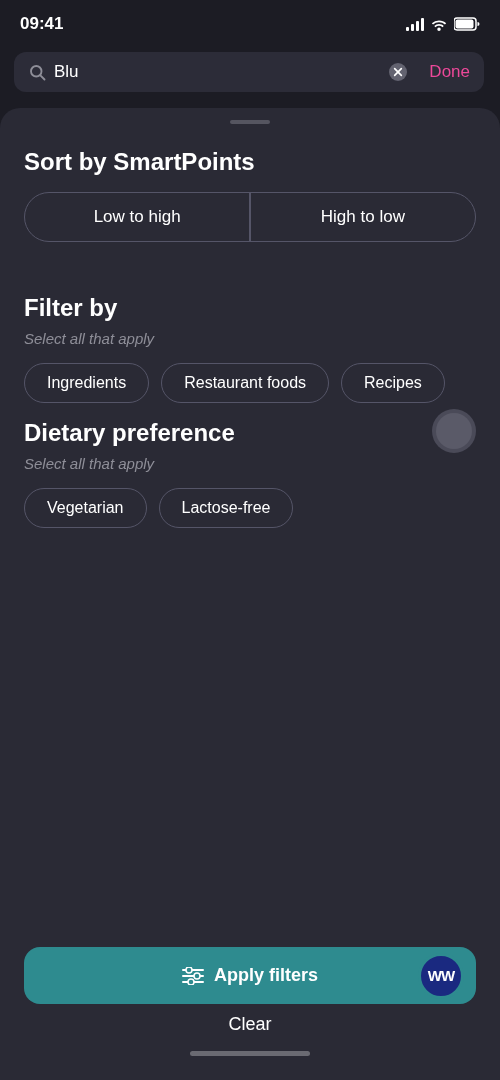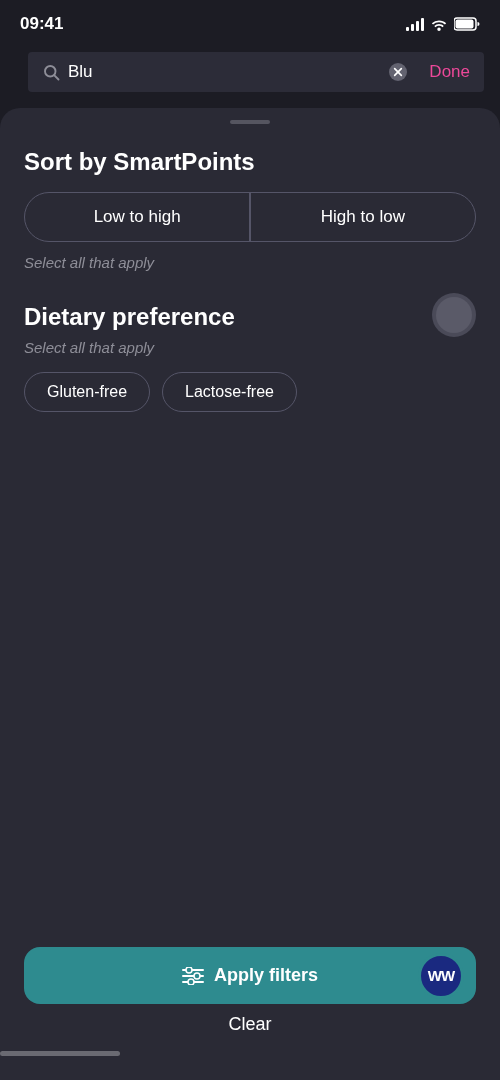--- a/index.html
+++ b/index.html
@@ -42,23 +42,23 @@
     .signal-bars span {
       background: #fff;
       border-radius: 1px;
       width: 3px;
     }
 
     
     .search-bar {
       display: flex;
       align-items: center;
-      margin: 8px 16px 0 28px;
+      margin: 8px 16px 0 14px;
       background: #2c2c38;
-      border-radius: 4px;
+      border-radius: 12px;
       padding: 10px 14px;
       gap: 8px;
     }
     .search-bar-left {
       display: flex;
       align-items: center;
       flex: 1;
       gap: 8px;
     }
     .search-icon-svg {
@@ -124,21 +124,21 @@
       margin-top: -8px;
       font-style: italic;
     }
 
     
     .sort-buttons {
       display: flex;
       border: 1.5px solid #555568;
       border-radius: 30px;
       overflow: hidden;
-      margin-bottom: 20px;
+      margin-bottom: 52px;
       justify-content: flex-end;
     }
     .sort-btn {
       flex: 1;
       padding: 14px 10px;
       text-align: center;
       font-size: 17px;
       color: #fff;
       cursor: pointer;
       background: transparent;
@@ -165,21 +165,21 @@
       border-radius: 30px;
       font-size: 16px;
       color: #fff;
       cursor: pointer;
       background: transparent;
       font-weight: 400;
     }
 
     
     .dietary-section {
-      margin-top: 32px;
+      margin-top: 16px;
       position: relative;
     }
     .scroll-indicator {
       position: absolute;
       right: 0;
       top: -10px;
       width: 44px;
       height: 44px;
       border-radius: 50%;
       background: #4a4a58;
@@ -246,20 +246,21 @@
     }
 
     
     .clear-btn-container {
       position: absolute;
       bottom: 28px;
       left: 0;
       right: 0;
       display: flex;
       flex-direction: column;
+      align-items: center;
       gap: 16px;
     }
     .clear-btn {
       font-size: 18px;
       color: #fff;
       background: transparent;
       border: none;
       cursor: pointer;
       font-weight: 400;
     }
@@ -314,30 +315,36 @@
 <div class="panel">
   <div class="drag-handle"></div>
 
   <div class="section-title">Sort by SmartPoints</div>
   <div class="sort-buttons">
     <button class="sort-btn">Low to high</button>
     <div class="sort-divider"></div>
     <button class="sort-btn">High to low</button>
   </div>
 
+  <div class="section-title">Filter by</div>
   <div class="section-subtitle">Select all that apply</div>
+  <div class="chip-row">
+    <button class="chip">Ingredients</button>
+    <button class="chip">Restaurant foods</button>
+    <button class="chip">Recipes</button>
+  </div>
 
   <div class="dietary-section">
     <div class="scroll-indicator">
       <div class="scroll-indicator-inner"></div>
     </div>
     <div class="section-title">Dietary preference</div>
     <div class="section-subtitle">Select all that apply</div>
     <div class="chip-row">
-      <button class="chip">Gluten-free</button>
+      <button class="chip">Vegetarian</button>
       <button class="chip">Lactose-free</button>
     </div>
   </div>
 
   <div class="apply-btn-container">
     <button class="apply-btn">
       <span class="apply-btn-icon">
         <svg width="22" height="18" viewBox="0 0 22 18" fill="white">
           <line x1="1" y1="3" x2="21" y2="3" stroke="white" stroke-width="2" stroke-linecap="round"></line>
           <line x1="1" y1="9" x2="21" y2="9" stroke="white" stroke-width="2" stroke-linecap="round"></line>

